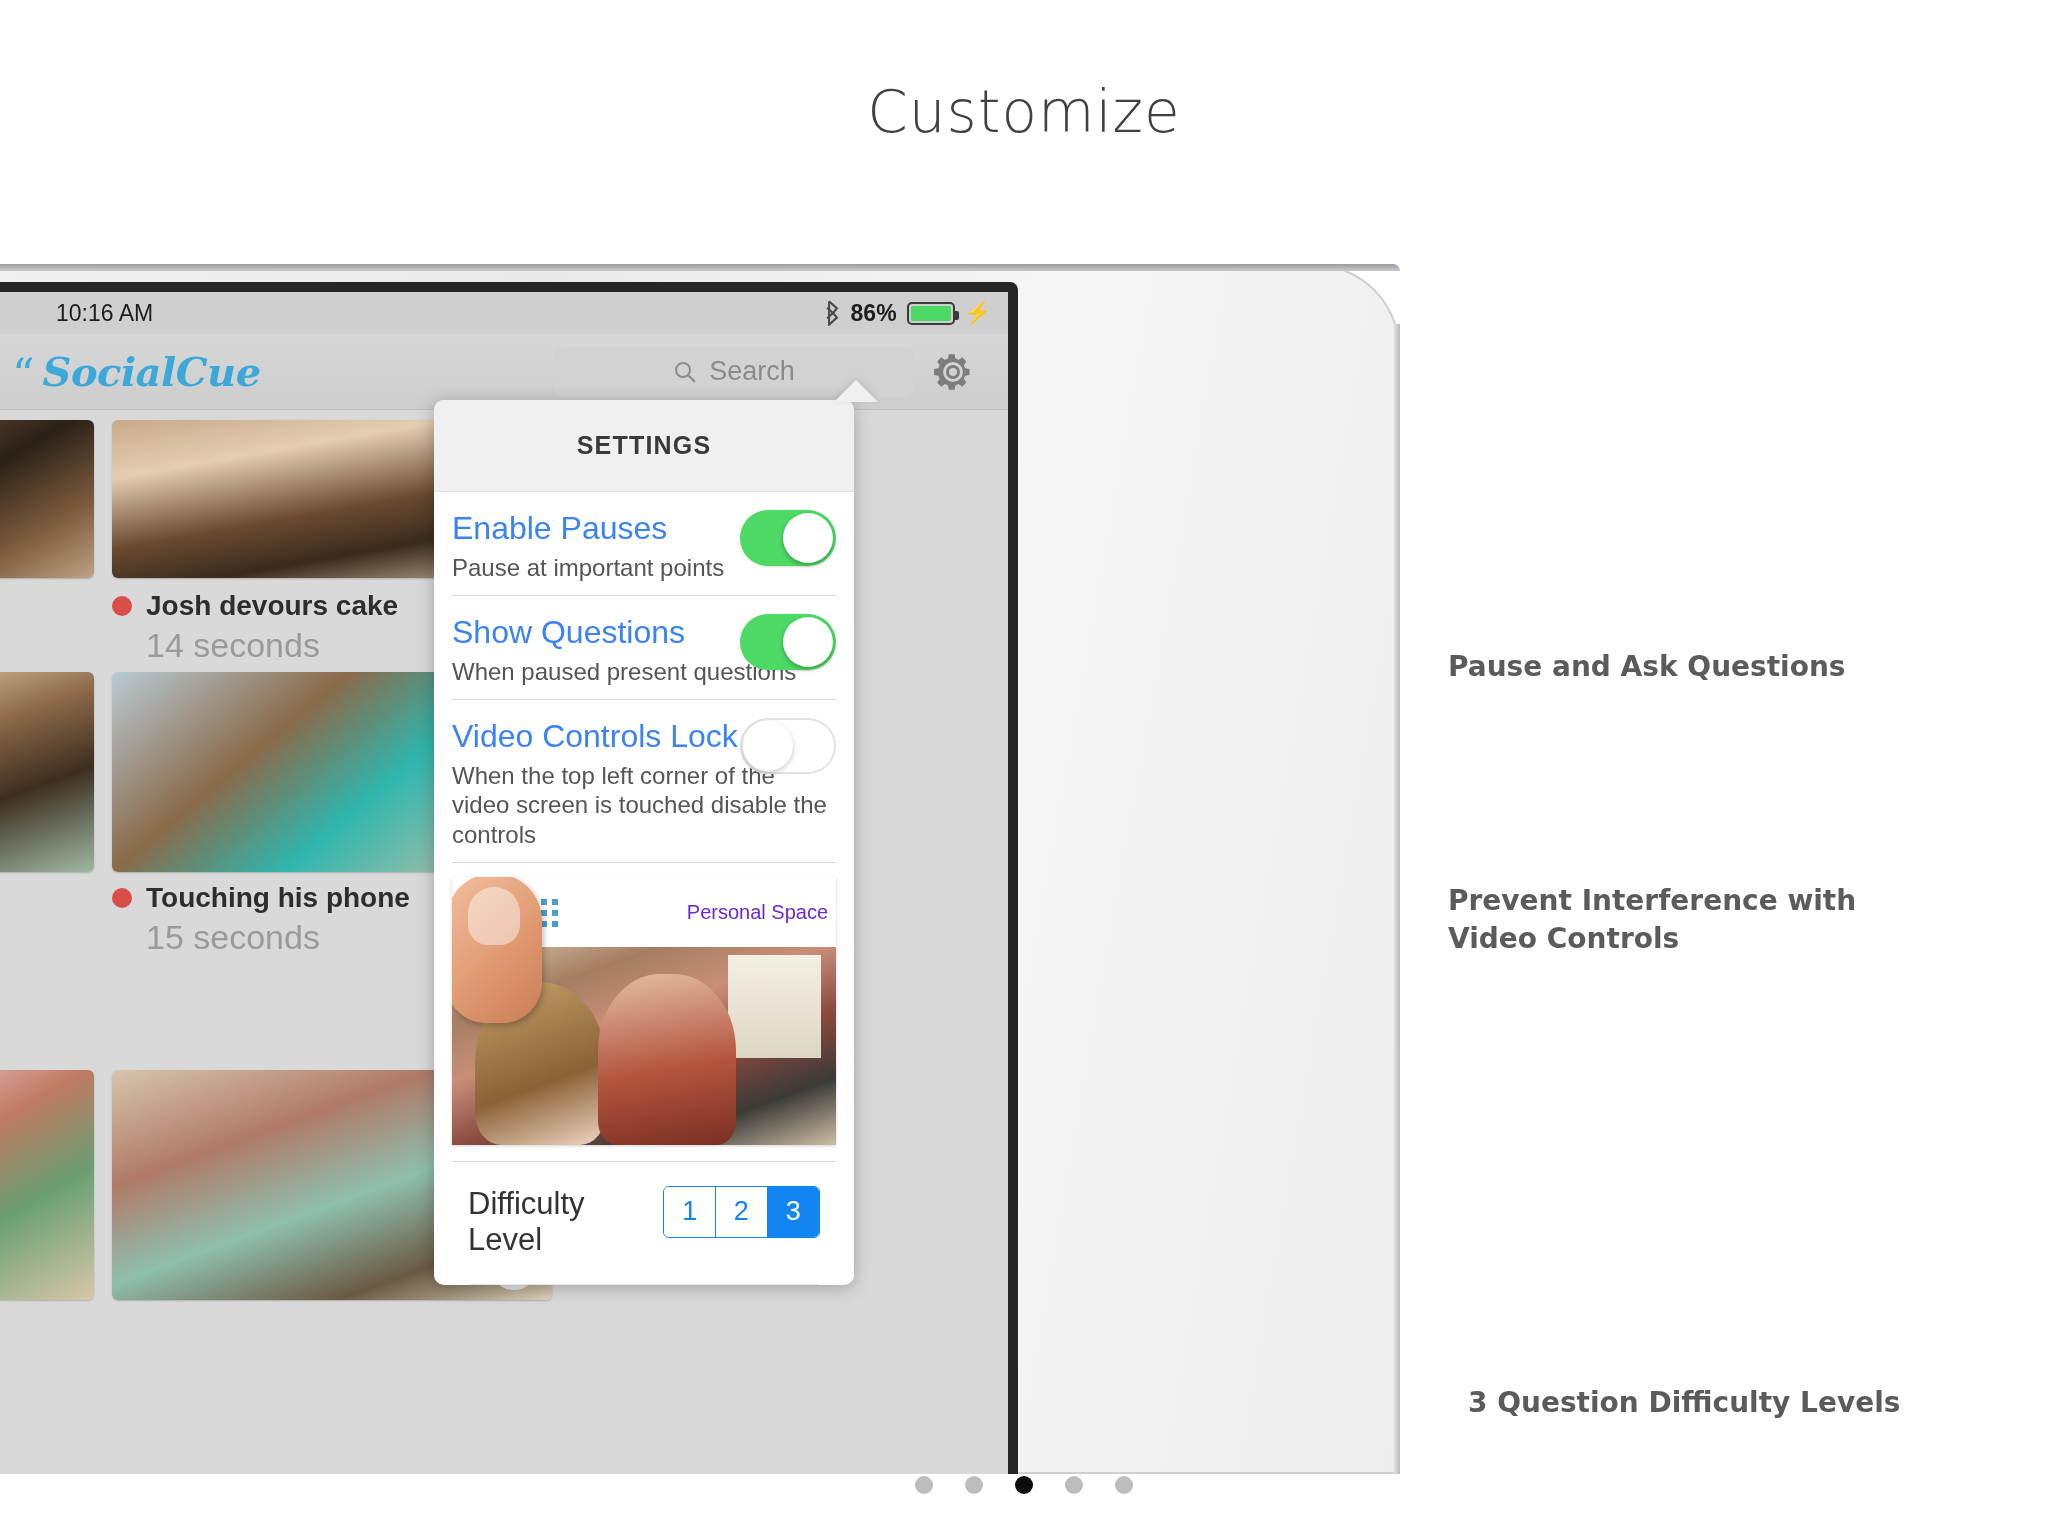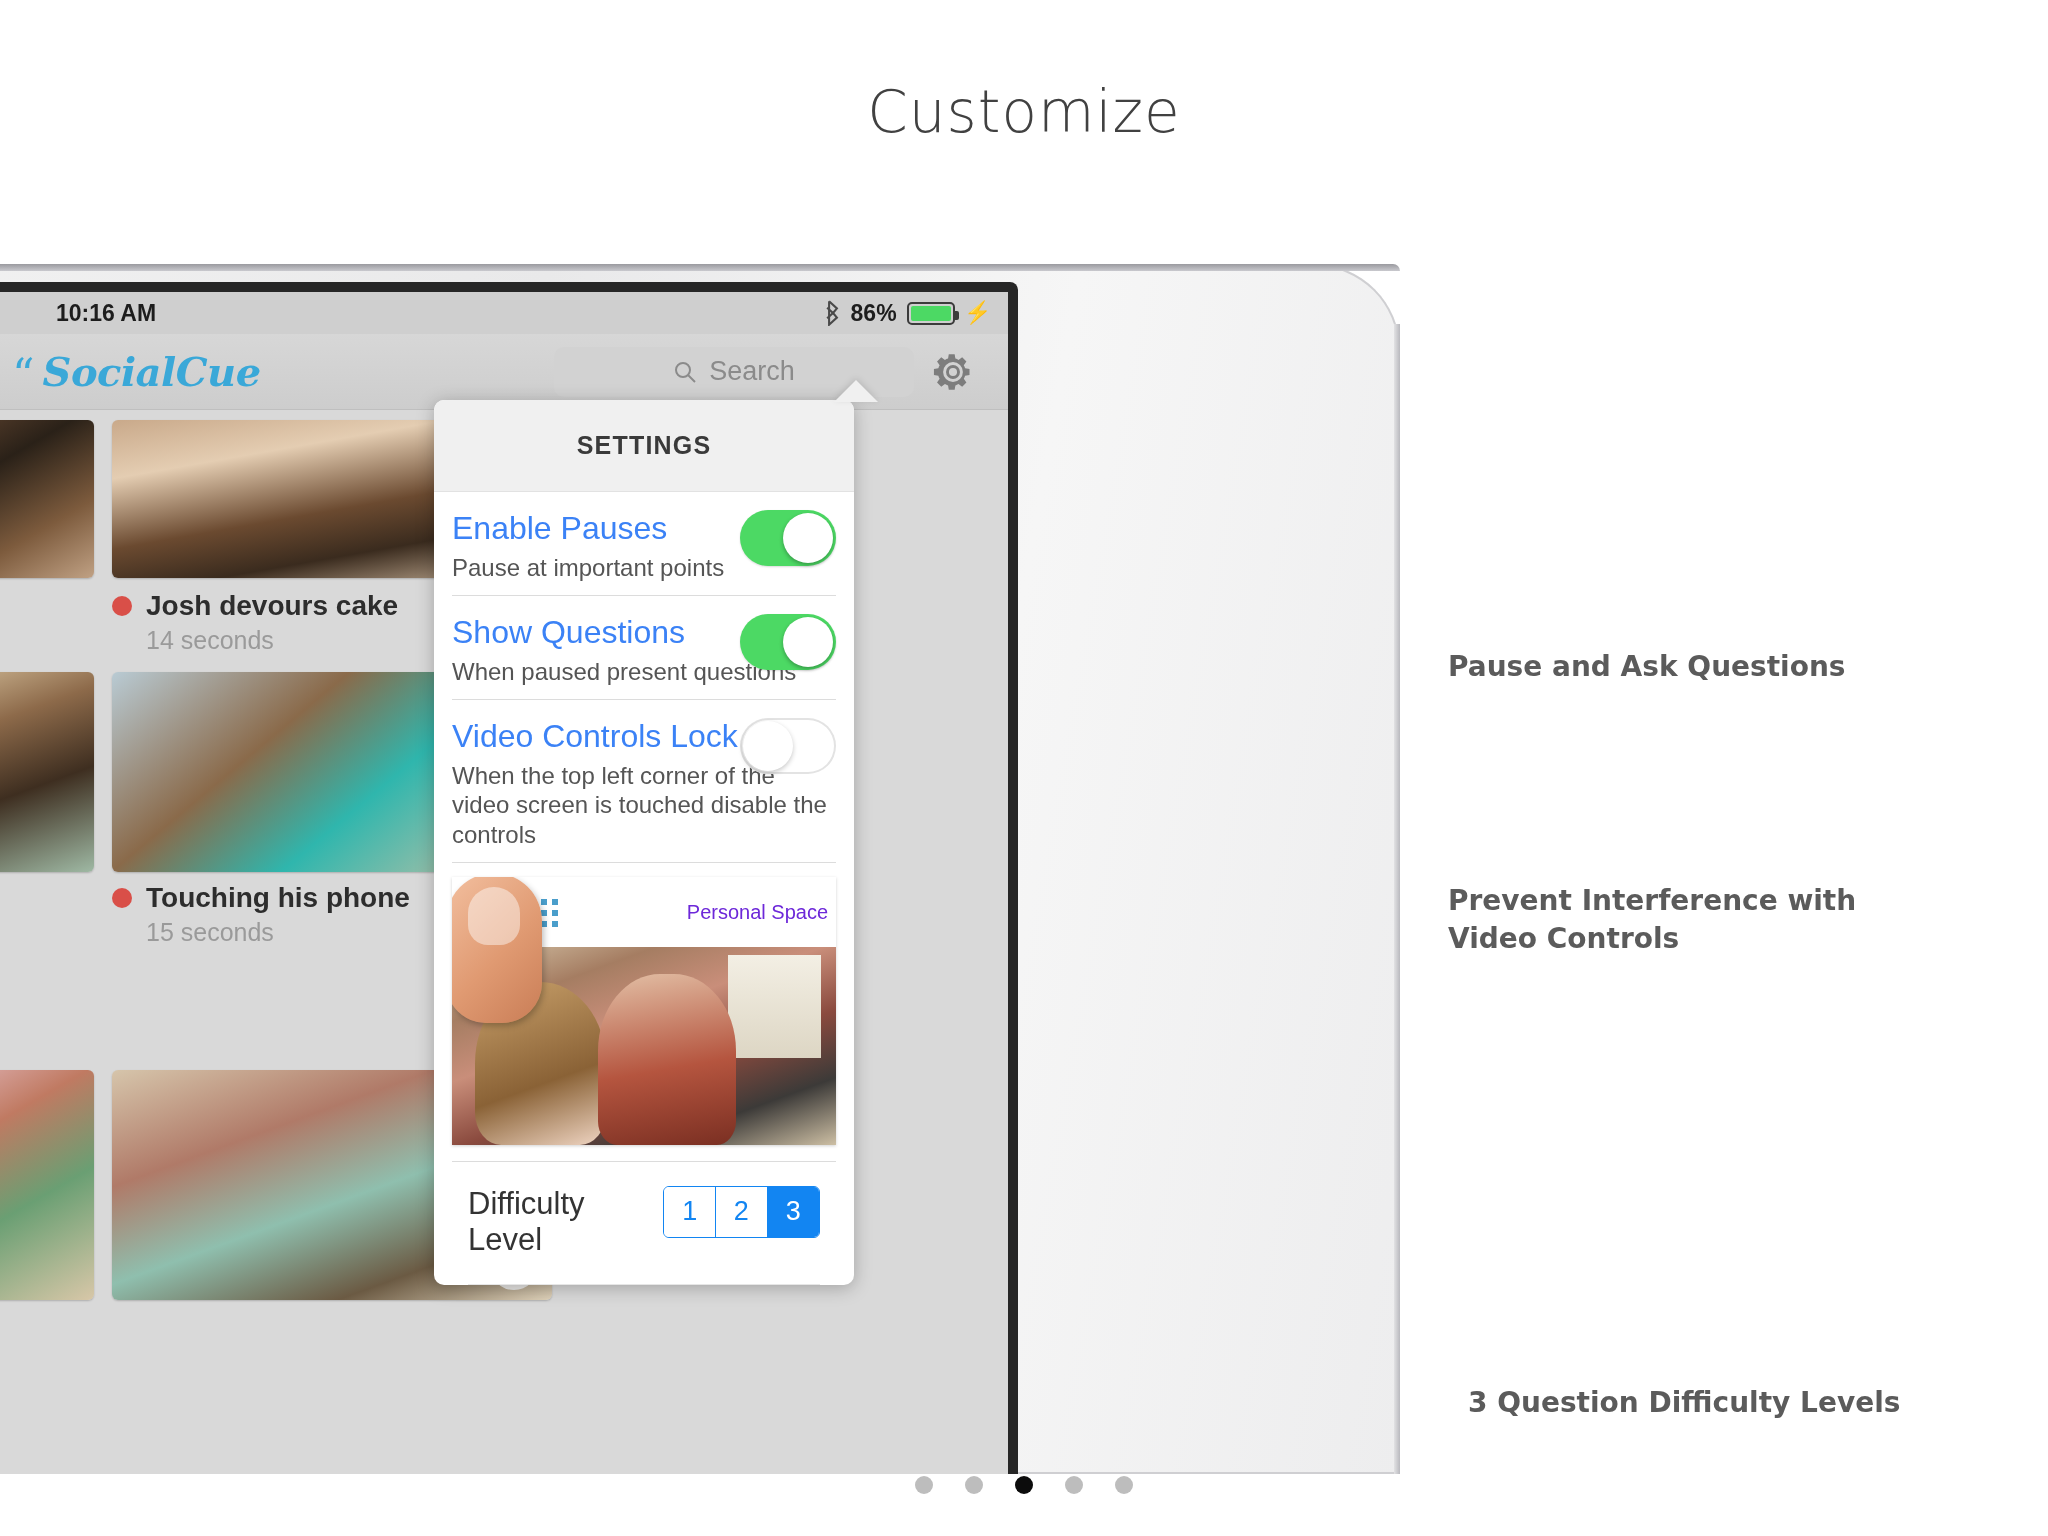--- a/index.html
+++ b/index.html
@@ -76,21 +76,21 @@
 
   
   .statusbar {
     position: absolute; left: 0; top: 0; width: 100%; height: 42px;
     background: #cfcfcf;
     display: flex; align-items: center;
     padding: 0 16px;
     font-size: 23px; color: #1d1d1d;
     font-weight: 600;
   }
-  .statusbar .time { margin-left: 42px; font-weight: 700; }
+  .statusbar .time { margin-left: 42px; font-weight: 400; }
   .statusbar .right { margin-left: auto; display: flex; align-items: center; gap: 10px; }
   .bt-icon { width: 16px; height: 26px; display:block; }
   .battery {
     width: 48px; height: 23px;
     border: 2px solid #3b3b3b; border-radius: 5px;
     position: relative; padding: 2px;
   }
   .battery::after{
     content:""; position:absolute; right:-6px; top:7px;
     width:4px; height:9px; background:#3b3b3b; border-radius:0 2px 2px 0;
@@ -149,21 +149,21 @@
     position: absolute; left: 14px; bottom: 10px;
     width: 48px; height: 48px; border-radius: 50%;
     background: rgba(236,236,236,.92);
     display:flex; align-items:center; justify-content:center;
     color:#a9a9a9; font-size: 30px; line-height: 1;
   }
   .vlabel { position: absolute; }
   .vlabel .row1 { display:flex; align-items:center; gap:14px; }
   .dot-red { width: 20px; height: 20px; border-radius: 50%; background:#d94f48; }
   .vtitle { font-size: 28px; color:#2d2d2d; font-weight: 700; font-family:"Liberation Sans",sans-serif; }
-  .vsub { font-size: 25px; color:#9a9a9a; margin-left: 34px; margin-top: 4px; }
+  .vsub { font-size: 34px; color:#9a9a9a; margin-left: 34px; margin-top: 4px; }
 
   
   .ph1 { background: linear-gradient(150deg,#6a4a33 0%,#2a2118 35%,#7d5b3d 70%,#c0a184 100%); }
   .ph2 { background: linear-gradient(170deg,#c9a98a 0%,#e4cdb2 25%,#6b4a30 55%,#3a2b1e 75%,#cbb49a 100%); }
   .ph3 { background: linear-gradient(160deg,#d8c39f 0%,#8d6a4a 30%,#3e2e20 60%,#9fb9a4 100%); }
   .ph4 { background: linear-gradient(140deg,#b9cbd4 0%,#8a6a4a 35%,#2fb6ad 60%,#d9c3a5 100%); }
   .ph5 { background: linear-gradient(150deg,#e6bfc6 0%,#c07a62 30%,#6a9f73 60%,#d8c7a8 100%); }
   .ph6 { background: linear-gradient(160deg,#d6c5ab 0%,#b07a68 30%,#8fbfae 55%,#6b5a43 80%,#e0d3bb 100%); }
 
   

